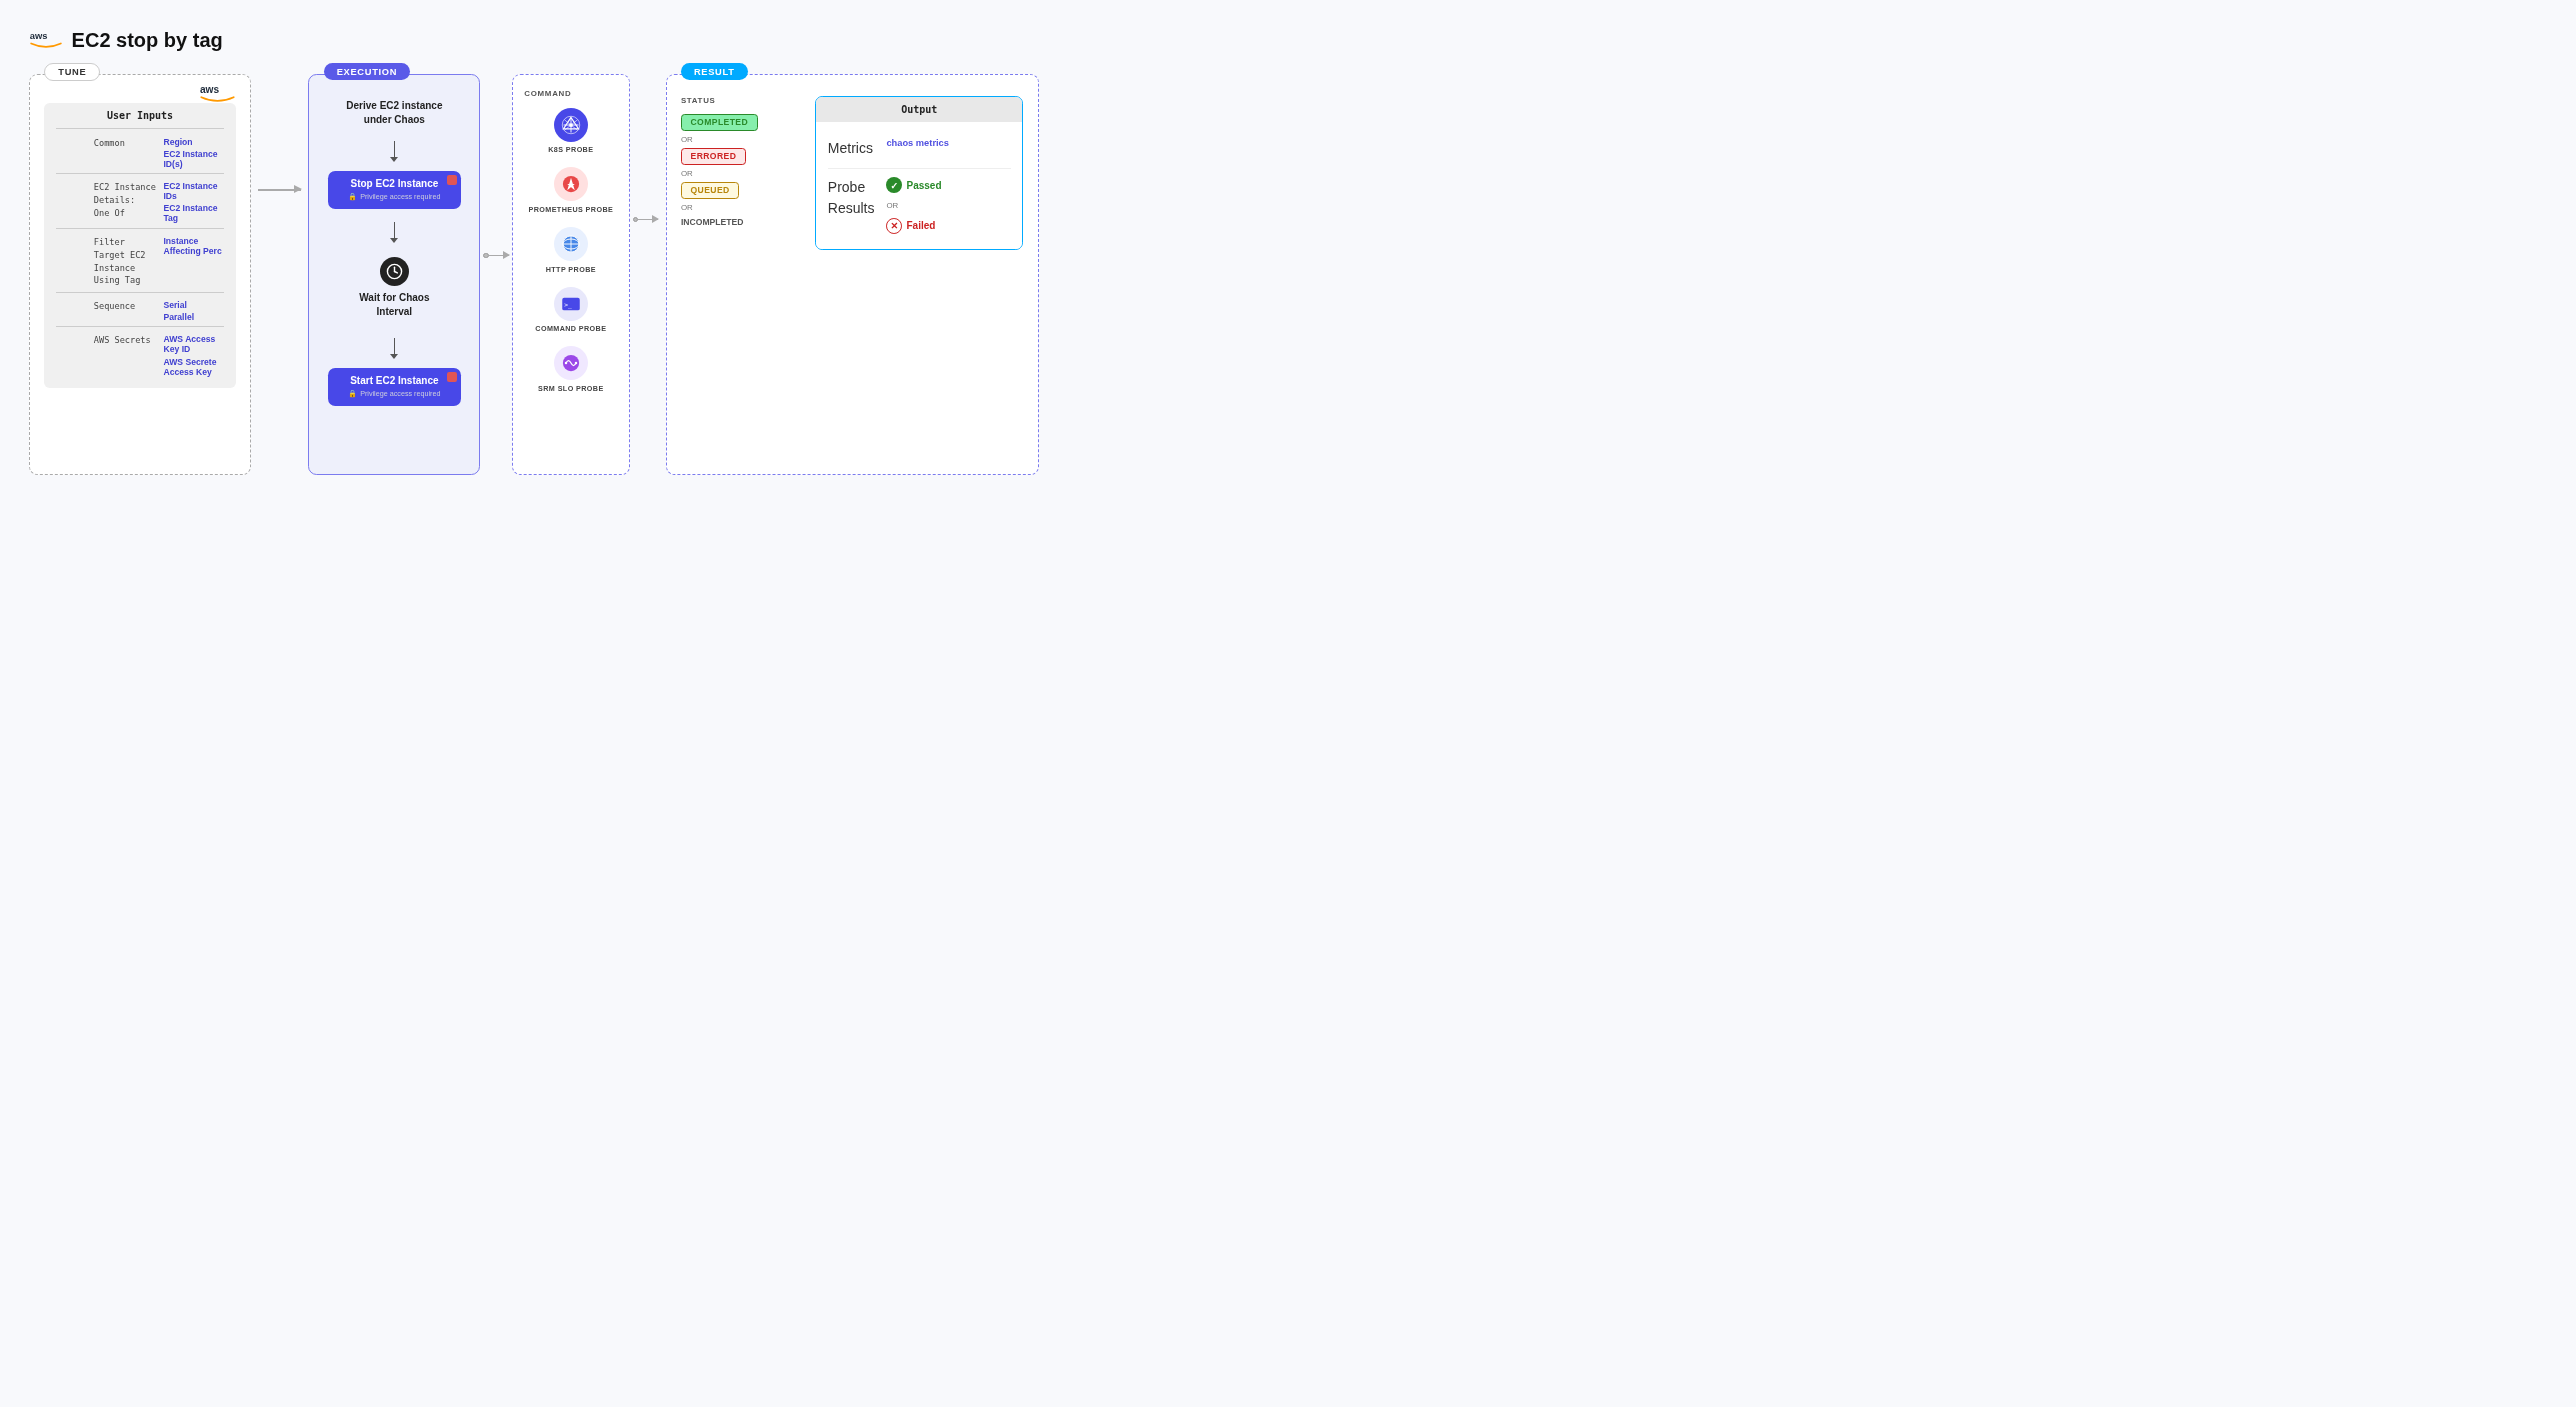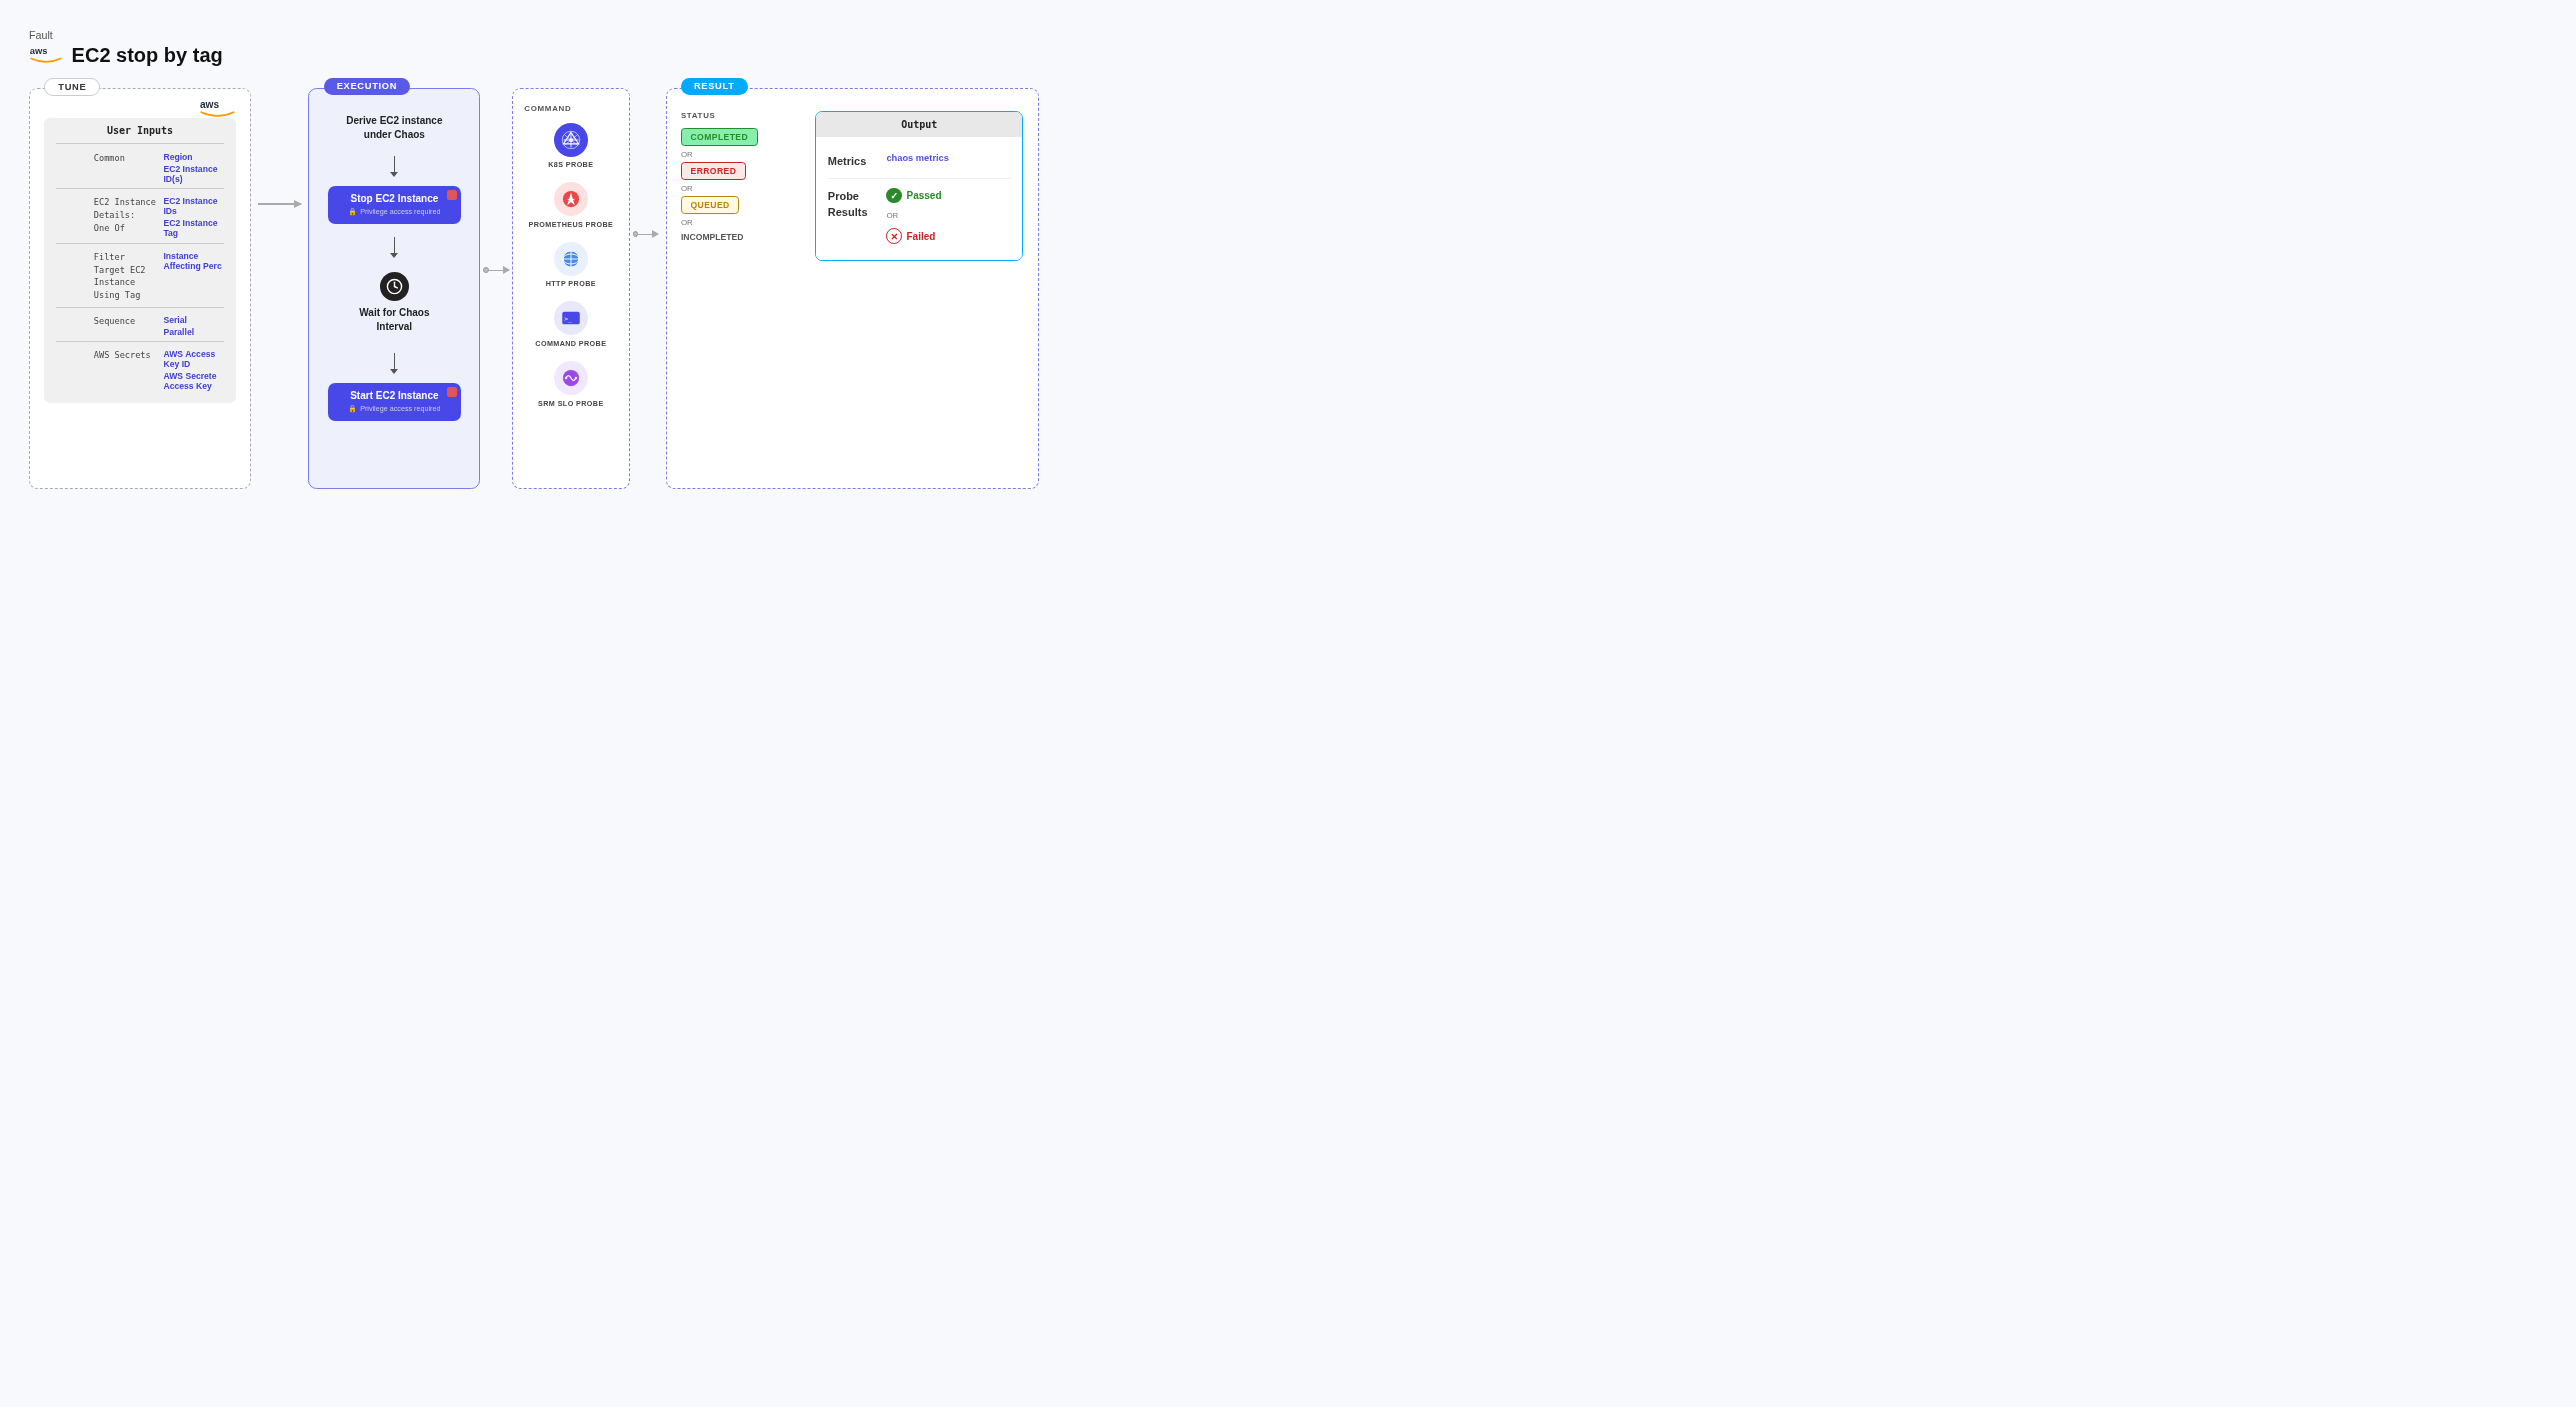--- a/index.html
+++ b/index.html
@@ -335,26 +335,25 @@
       padding: 10px 11.5px;
       background: #fff;
     }
     .output-row {
       display: flex;
       align-items: flex-start;
       gap: 8.6px;
       padding: 5.7px 0;
     }
     .output-row-label {
-      font-size: 11px;
+      font-size: 14px;
       color: #333;
       width: 50px;
       flex-shrink: 0;
       line-height: 1.5;
-      font-weight: bold;
     }
     .output-row-value {
       font-size: 9.3px;
       color: #5050e0;
       font-weight: 600;
     }
     .probe-results-values {
       display: flex;
       flex-direction: column;
       gap: 4.3px;
@@ -395,21 +394,20 @@
       align-items: center;
       justify-content: center;
       color: #cc2222;
       font-size: 9.3px;
     }
   </style>
 </head>
 <body>
 
 <div class="page-header">
-  <div class="fault-label">Fault</div>
   <div class="page-title">
 
     <svg class="aws-logo" viewBox="0 0 80 50" xmlns="http://www.w3.org/2000/svg" style="font-size:28px">
       <text x="2" y="22" font-size="22" font-weight="900" fill="#232f3e" font-family="Arial,sans-serif">aws</text>
       <path d="M5 32 Q40 48 75 32" stroke="#ff9900" stroke-width="4" fill="none" stroke-linecap="round"></path>
     </svg>
     <span>EC2 stop by tag</span>
   </div>
 </div>
 

